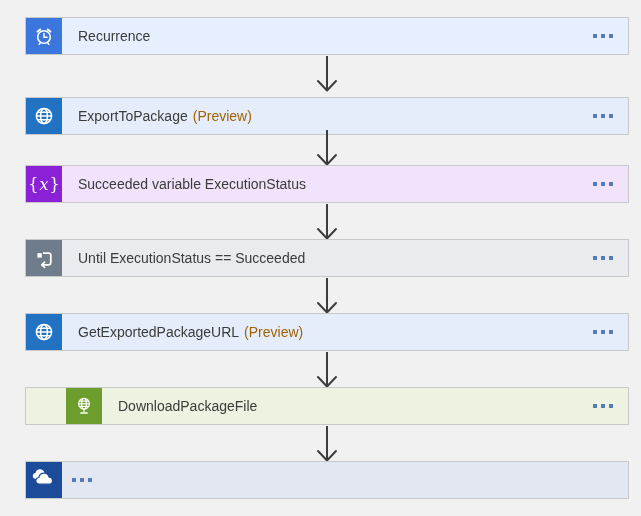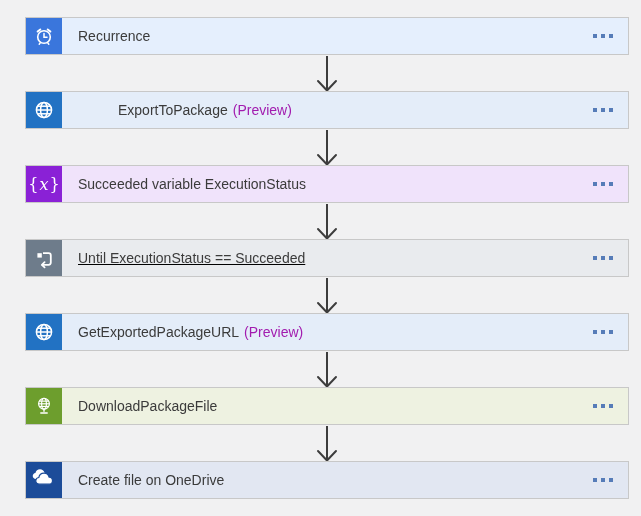--- a/index.html
+++ b/index.html
@@ -52,21 +52,21 @@
     flex: 1 1 auto;
     display: flex;
     align-items: center;
     padding-left: 16px;
     font-size: 14px;
     color: #3b3b3b;
     white-space: nowrap;
     overflow: hidden;
   }
   .step-preview {
-    color: #a21caf;
+    color: #a16207;
     margin-left: 5px;
   }
   .menu-btn {
     flex: 0 0 auto;
     display: flex;
     align-items: center;
     padding: 0 15px 0 10px;
     gap: 4px;
     cursor: pointer;
   }
@@ -105,21 +105,21 @@
     <div class="menu-btn">
       <span class="dot" style="background: rgb(86, 124, 184);"></span>
       <span class="dot" style="background: rgb(86, 124, 184);"></span>
       <span class="dot" style="background: rgb(86, 124, 184);"></span>
     </div>
   </div>
     <svg class="arrow" viewBox="0 0 28 38" style="top: 55px;">
       <path d="M14 1 V34" stroke="#3d3d3d" stroke-width="2" fill="none"></path>
       <path d="M5 26 L14 35.5 L23 26" stroke="#3d3d3d" stroke-width="2" fill="none" stroke-linecap="round" stroke-linejoin="round"></path>
     </svg>
-    <div class="step-row" style="top: 91px; background: rgb(228, 237, 249); border-color: rgb(200, 200, 200); gap: 40px;">
+    <div class="step-row" style="top: 97px; background: rgb(228, 237, 249); border-color: rgb(200, 200, 200);">
     <div class="icon-box" style="background: rgb(34, 114, 195);">
         <svg width="24" height="24" viewBox="0 0 24 24" fill="none" stroke="#fff" stroke-width="1.5">
           <circle cx="12" cy="12" r="7.6"></circle>
           <ellipse cx="12" cy="12" rx="3.4" ry="7.6"></ellipse>
           <path d="M4.4 12 H19.6"></path>
           <path d="M5.5 8.2 H18.5"></path>
           <path d="M5.5 15.8 H18.5"></path>
         </svg>
       </div>
     <div class="step-label-area">
@@ -147,21 +147,21 @@
     <div class="menu-btn">
       <span class="dot" style="background: rgb(86, 124, 184);"></span>
       <span class="dot" style="background: rgb(86, 124, 184);"></span>
       <span class="dot" style="background: rgb(86, 124, 184);"></span>
     </div>
   </div>
     <svg class="arrow" viewBox="0 0 28 38" style="top: 203px;">
       <path d="M14 1 V34" stroke="#3d3d3d" stroke-width="2" fill="none"></path>
       <path d="M5 26 L14 35.5 L23 26" stroke="#3d3d3d" stroke-width="2" fill="none" stroke-linecap="round" stroke-linejoin="round"></path>
     </svg>
-    <div class="step-row" style="top: 239px; background: rgb(233, 235, 238); border-color: rgb(200, 200, 200); text-decoration: underline;">
+    <div class="step-row" style="top: 239px; background: rgb(233, 235, 238); border-color: rgb(200, 200, 200);">
     <div class="icon-box" style="background: rgb(110, 124, 139);">
         <svg width="24" height="24" viewBox="0 0 24 24" fill="none" stroke="#fff" stroke-width="1.8">
           <path d="M11 7.2 H16.6 Q18.8 7.2 18.8 9.4 V16.6 Q18.8 18.8 16.6 18.8 H10.5" stroke-linejoin="round"></path>
           <path d="M12.6 16.2 L9.8 18.8 L12.6 21.4" stroke-linejoin="round" stroke-linecap="round"></path>
           <rect x="5.4" y="7.2" width="4.4" height="4.4" fill="#fff" stroke="none"></rect>
         </svg>
       </div>
     <div class="step-label-area">
       <span class="step-label">Until ExecutionStatus == Succeeded</span>
 
@@ -193,21 +193,21 @@
     <div class="menu-btn">
       <span class="dot" style="background: rgb(86, 124, 184);"></span>
       <span class="dot" style="background: rgb(86, 124, 184);"></span>
       <span class="dot" style="background: rgb(86, 124, 184);"></span>
     </div>
   </div>
     <svg class="arrow" viewBox="0 0 28 38" style="top: 351px;">
       <path d="M14 1 V34" stroke="#3d3d3d" stroke-width="2" fill="none"></path>
       <path d="M5 26 L14 35.5 L23 26" stroke="#3d3d3d" stroke-width="2" fill="none" stroke-linecap="round" stroke-linejoin="round"></path>
     </svg>
-    <div class="step-row" style="top: 387px; background: rgb(238, 242, 225); border-color: rgb(200, 200, 200);">
+    <div class="step-row" style="top: 387px; background: rgb(238, 242, 225); border-color: rgb(200, 200, 200); padding-left: 40px;">
     <div class="icon-box" style="background: rgb(109, 158, 45);">
         <svg width="22" height="22" viewBox="0 0 24 24" fill="none" stroke="#fff" stroke-width="1.3">
           <circle cx="12" cy="9.6" r="5.9"></circle>
           <ellipse cx="12" cy="9.6" rx="2.6" ry="5.9"></ellipse>
           <path d="M6.2 9.6 H17.8"></path>
           <path d="M7 6.7 H17"></path>
           <path d="M7 12.5 H17"></path>
           <path d="M12 15.5 V18.2" stroke-width="1.6"></path>
           <path d="M8.6 19.6 H15.4" stroke-width="1.8" stroke-linecap="round"></path>
         </svg>
@@ -228,23 +228,19 @@
     </svg>
     <div class="step-row" style="top: 461px; background: rgb(226, 231, 242); border-color: rgb(200, 200, 200);">
     <div class="icon-box" style="background: rgb(28, 76, 153);">
         <svg width="28" height="28" viewBox="0 0 24 24">
           <g fill="#fff">
             <path transform="translate(-0.6,-1.6) scale(0.82)" d="M6.8 15.5 C5 15.5 3.6 14.1 3.6 12.4 C3.6 10.8 4.8 9.5 6.4 9.3 C6.8 7 8.8 5.3 11.2 5.3 C13.4 5.3 15.3 6.8 15.9 8.9 C17.6 9 19 10.4 19 12.2 C19 14 17.5 15.5 15.7 15.5 Z"></path>
             <path transform="translate(1.6,1.2) scale(0.93)" stroke="#1c4c99" stroke-width="1.1" d="M6.8 15.5 C5 15.5 3.6 14.1 3.6 12.4 C3.6 10.8 4.8 9.5 6.4 9.3 C6.8 7 8.8 5.3 11.2 5.3 C13.4 5.3 15.3 6.8 15.9 8.9 C17.6 9 19 10.4 19 12.2 C19 14 17.5 15.5 15.7 15.5 Z"></path>
           </g>
         </svg>
       </div>
-    <div class="step-label-area">
-      <span class="step-label">Create file on OneDrive</span>
-
-    </div>
     <div class="menu-btn">
       <span class="dot" style="background: rgb(86, 124, 184);"></span>
       <span class="dot" style="background: rgb(86, 124, 184);"></span>
       <span class="dot" style="background: rgb(86, 124, 184);"></span>
     </div>
   </div>
   </div>
 
 </body></html>

